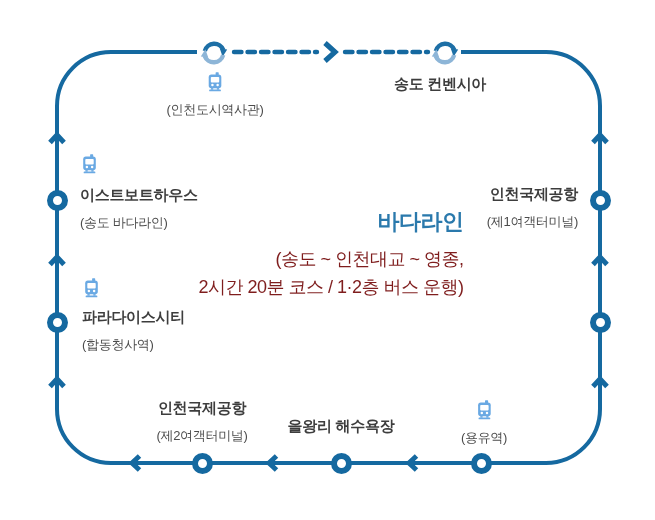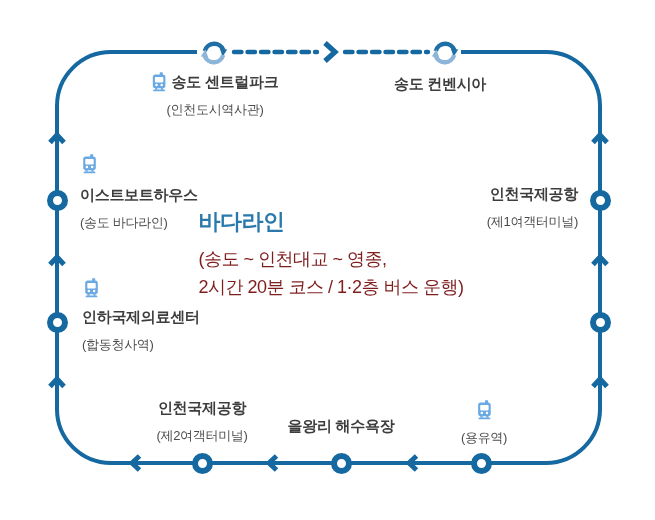--- a/index.html
+++ b/index.html
@@ -22,21 +22,21 @@
   
   .stop{position:absolute;}
   .ctr{transform:translateX(-50%);text-align:center;}
   .rgt{text-align:right;}
   .name{font-size:15px;font-weight:700;color:#3d3d3d;white-space:nowrap;letter-spacing:-0.3px;
         display:flex;align-items:center;gap:5px;}
   .ctr .name{justify-content:center;}
   .rgt .name{justify-content:flex-end;}
   .sub{font-size:13px;color:#4b4b4b;white-space:nowrap;margin-top:9px;letter-spacing:-0.3px;}
   
-  .center{position:absolute;left:331px;top:207px;transform:translateX(-50%);text-align:left;}
+  .center{position:absolute;left:331px;top:207px;transform:translateX(-50%);text-align:right;}
   .ctitle{font-size:22px;font-weight:700;color:#2a79ac;letter-spacing:-0.5px;white-space:nowrap;}
   .csub{font-size:18px;color:#7f1d1d;letter-spacing:-0.5px;white-space:nowrap;line-height:28px;}
   .ctitle{margin-bottom:8px;}
   svg{display:block;}
 </style>
 </head>
 <body>
 
 <div id="canvas">
 
@@ -118,21 +118,20 @@
   <div class="dot" style="left:589.5px;top:311.5px"></div>
   <div class="dot" style="left:191.5px;top:452.5px"></div>
   <div class="dot" style="left:330.5px;top:452.5px"></div>
   <div class="dot" style="left:470.5px;top:452.5px"></div>
 
   <div class="stop ctr" style="left:215px;top:72px">
     <div class="name">
       <svg width="15" height="20">
           <use href="#sym-tram"></use>
         </svg>
-      <span>송도 센트럴파크</span>
     </div>
     <div class="sub">(인천도시역사관)</div>
   </div>
 
   <div class="stop ctr" style="left:440px;top:75px">
     <div class="name">
         <span>송도 컨벤시아</span>
       </div>
   </div>
 
@@ -164,21 +163,21 @@
         <span>인천국제공항</span>
       </div>
     <div class="sub">(제2여객터미널)</div>
   </div>
 
   <svg class="abs" style="left:84px;top:278px" width="15" height="20">
       <use href="#sym-tram"></use>
     </svg>
   <div class="stop" style="left:82px;top:308px">
     <div class="name">
-        <span>인하국제의료센터</span>
+        <span>파라다이스시티</span>
       </div>
     <div class="sub">(합동청사역)</div>
   </div>
 
   <svg class="abs" style="left:82px;top:154px" width="15" height="20">
       <use href="#sym-tram"></use>
     </svg>
   <div class="stop" style="left:80px;top:186px">
     <div class="name">
         <span>이스트보트하우스</span>

